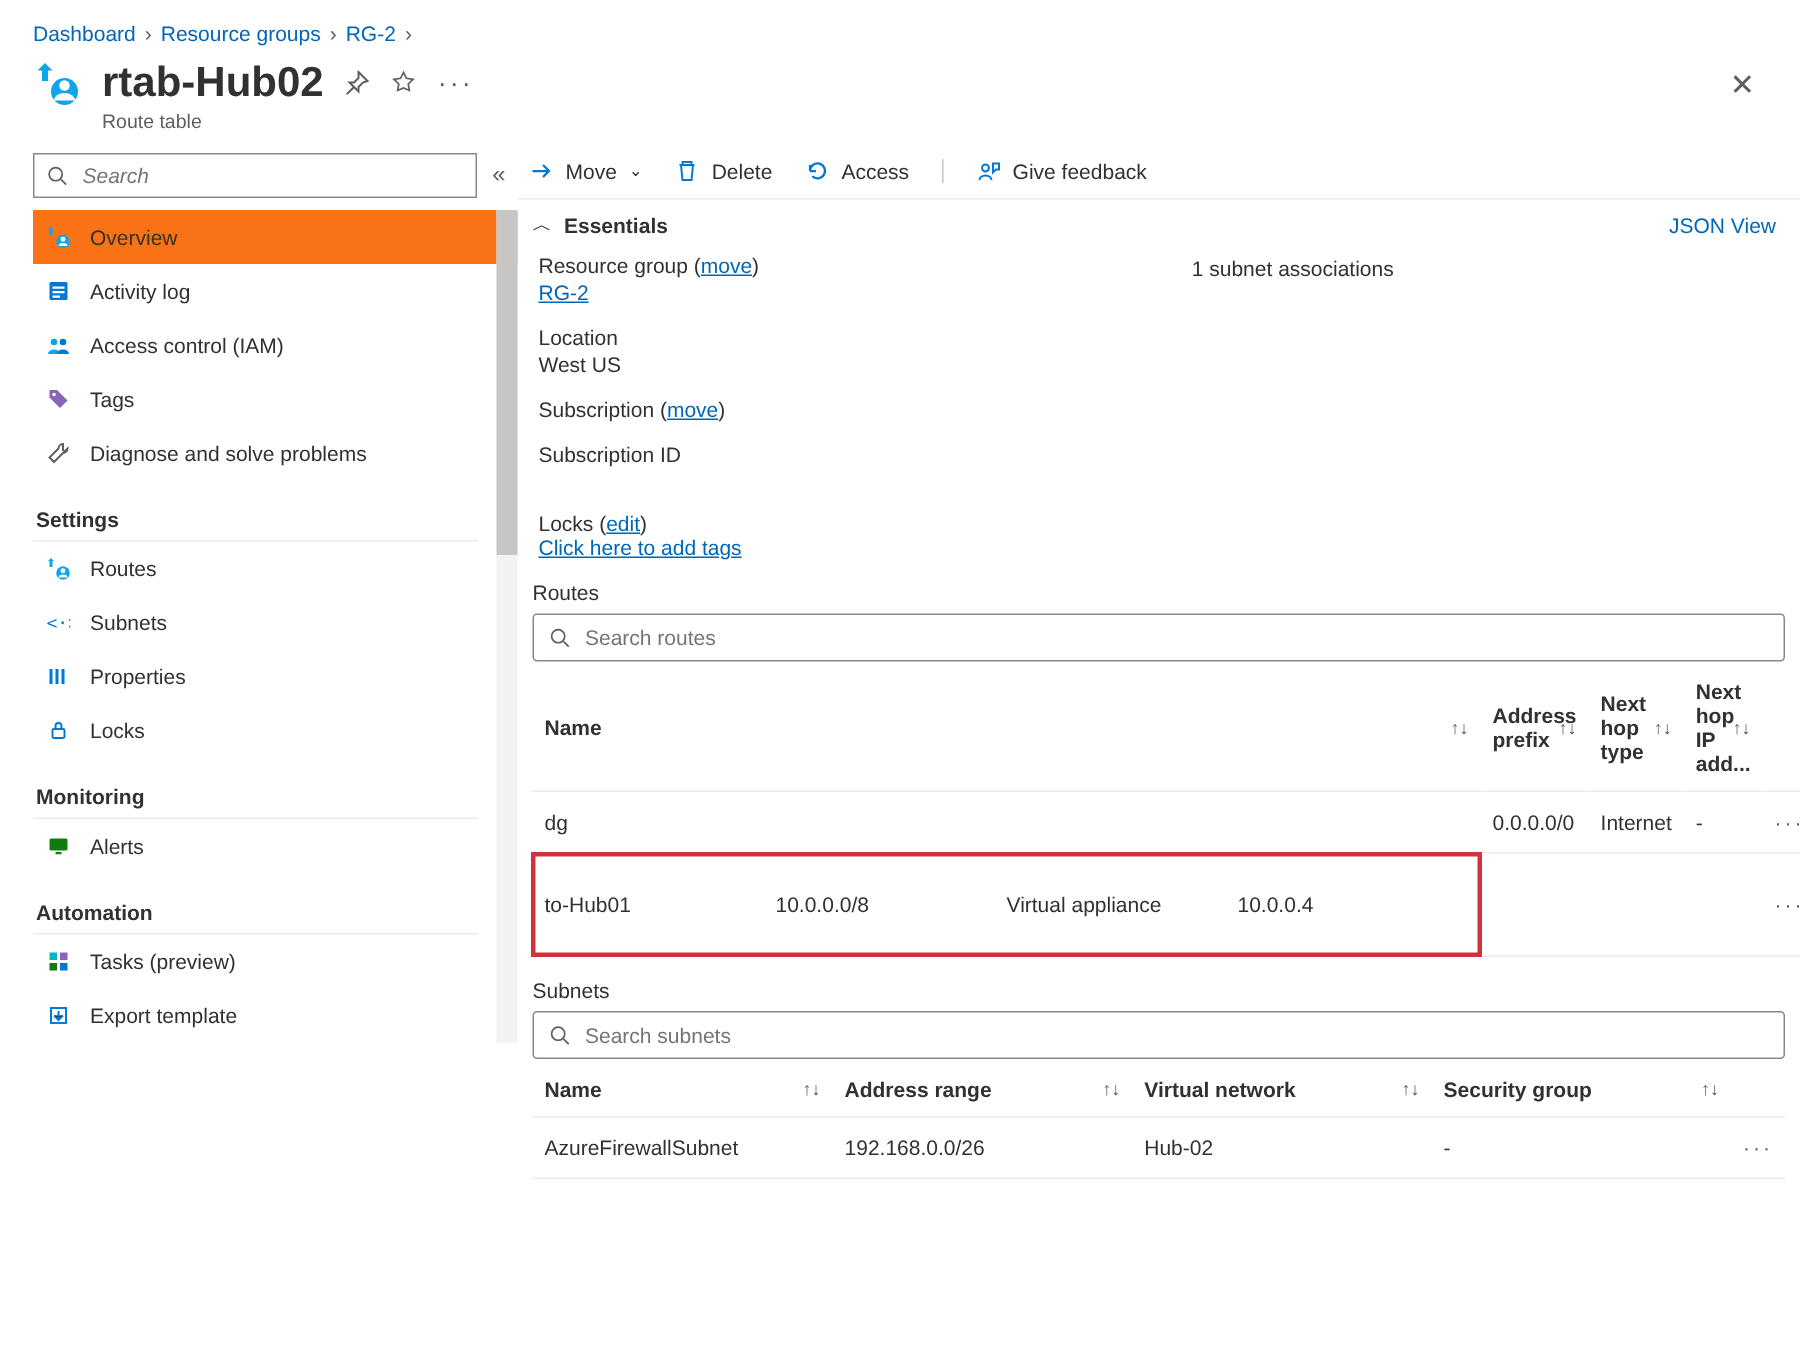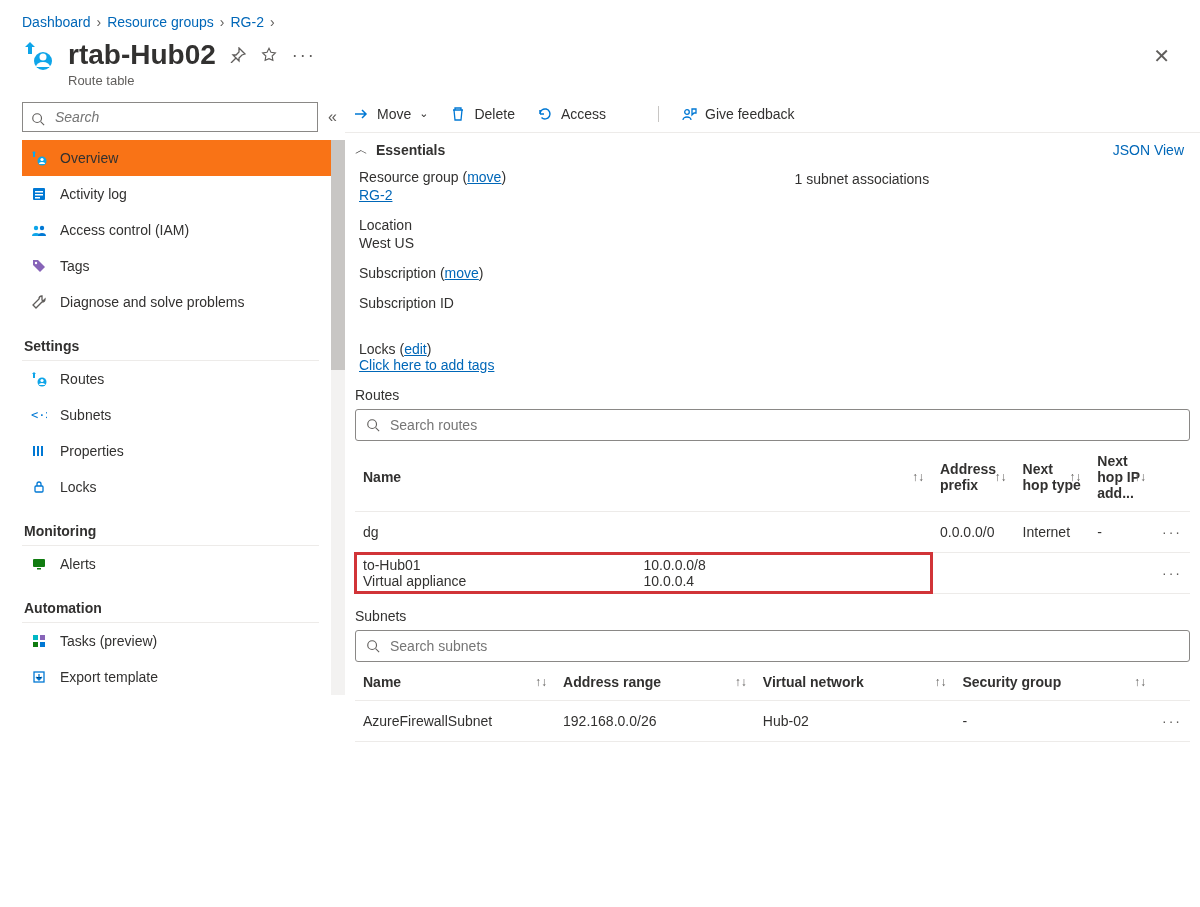--- a/index.html
+++ b/index.html
@@ -20,35 +20,35 @@
   .subtitle { color: #605e5c; font-size: 13px; margin-top: 2px; }
   .header-spacer { flex: 1; }
   .close-x { font-size: 20px; color: #605e5c; cursor: pointer; padding: 4px 8px; }
   .pin, .star, .more { cursor: pointer; color: #605e5c; font-size: 16px; display:flex; align-items:center; }
   .more { font-size: 18px; letter-spacing:2px; }
 
   .body { flex: 1; display: flex; overflow: hidden; }
 
   .sidebar { width: 345px; border-right: none; display: flex; flex-direction: column; padding: 6px 0 0 22px; position: relative; }
   .sidebar-search-row { display: flex; align-items: center; gap: 10px; padding-right: 8px; }
-  .sidebar-search { flex: 1; display: flex; align-items: flex-end; border: 1px solid #8a8886; padding: 5px 8px; gap: 8px; background: #fff; }
+  .sidebar-search { flex: 1; display: flex; align-items: center; border: 1px solid #8a8886; padding: 5px 8px; gap: 8px; background: #fff; }
   .sidebar-search input { border: none; outline: none; flex: 1; font-size: 14px; font-style: italic; color: #605e5c; background: transparent; }
   .collapse-chevron { cursor:pointer; color:#605e5c; font-size:16px; }
   .nav-list { margin-top: 8px; position: relative; }
   .nav-scroll-track { position:absolute; right:0; top:0; bottom:0; width:14px; background:#f3f2f1; }
   .nav-scroll-thumb { position:absolute; right:0; top:0; width:14px; height:230px; background:#c8c6c4; }
   .nav-item { display: flex; align-items: center; gap: 12px; padding: 10px 10px 10px 8px; cursor: pointer; font-size: 14px; }
   .nav-item.selected { background: #f97316; }
   .nav-item .nav-icon { width: 18px; display:flex; justify-content:center; }
   .section-head { font-weight: 700; font-size: 14px; padding: 14px 0 6px 2px; border-bottom: 1px solid #edebe9; margin-right: 26px; margin-top:4px; }
 
   .main { flex: 1; display: flex; flex-direction: column; overflow: hidden; }
   .cmdbar { display: flex; align-items: center; gap: 22px; padding: 10px 8px 10px 8px; border-bottom: 1px solid #edebe9; }
   .cmd { display: flex; align-items: center; gap: 8px; cursor: pointer; font-size: 14px; color:#323130; }
-  .cmd.sep-before { border-left: 1px solid #c8c6c4; padding-left: 22px; margin-left: 30px; }
+  .cmd.sep-before { border-left: 1px solid #c8c6c4; padding-left: 22px; }
   .cmd svg { width:16px; height:16px; }
 
   .essentials { padding: 8px 10px 4px 10px; }
   .essentials-header { display: flex; align-items: center; gap: 8px; }
   .essentials-header .caret { cursor:pointer; font-size:13px; color:#323130; }
   .essentials-title { font-weight:600; font-size:14px; }
   .json-view { margin-left:auto; color:#0067b8; cursor:pointer; font-size:14px; padding-right:6px; }
   .ess-grid { display:flex; gap:40px; padding: 10px 0 0 4px; }
   .ess-col { flex:1; display:flex; flex-direction:column; gap:14px; }
   .ess-label { color:#323130; font-size:14px; }
@@ -353,21 +353,21 @@
           <tbody>
             <tr>
               <td>dg</td>
               <td>0.0.0.0/0</td>
               <td>Internet</td>
               <td>-</td>
               <td class="row-menu">···</td>
             </tr>
             <tr>
               <td>
-                  <div class="highlight-row" style="display:grid; grid-template-columns: 1fr 1fr; margin:-12px -8px; padding:4px 8px; width:577px;">
+                  <div class="highlight-row" style="display:grid; grid-template-columns: 1fr 1fr 1fr 1fr; margin:-12px -8px; padding:26px 8px; width:632px;">
                 <span>to-Hub01</span>
                 <span>10.0.0.0/8</span>
                 <span>Virtual appliance</span>
                 <span>10.0.0.4</span>
               </div>
                 </td>
               <td></td>
                 <td></td>
                 <td></td>
               <td class="row-menu">···</td>

